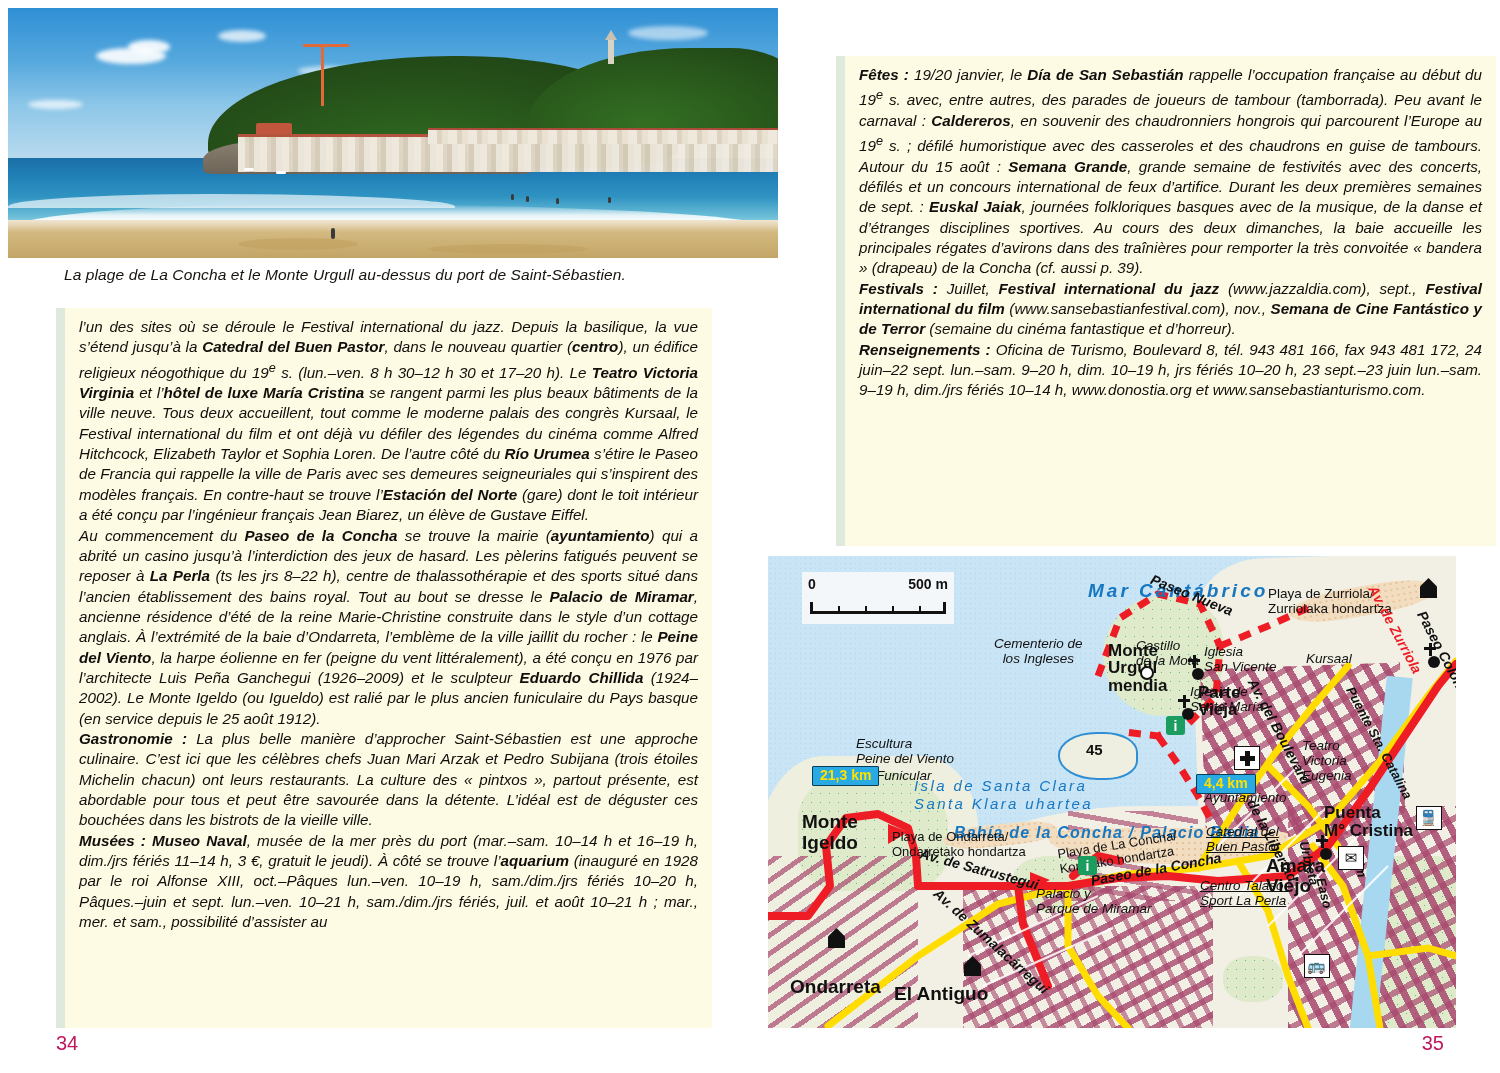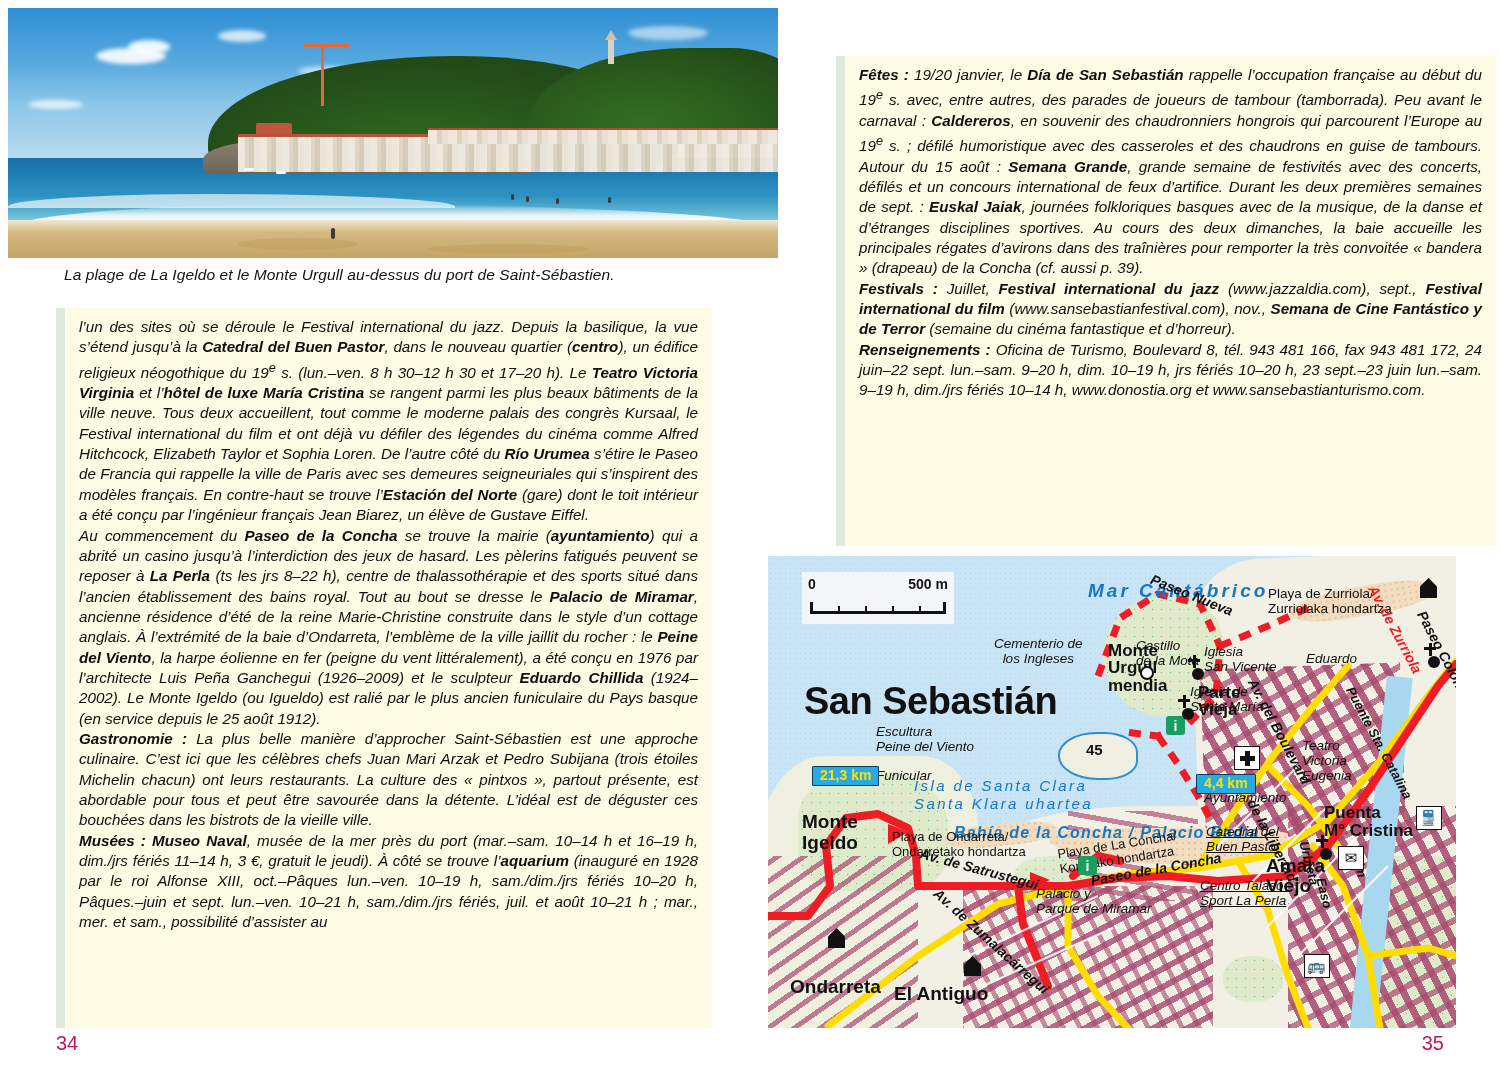--- a/index.html
+++ b/index.html
@@ -313,21 +313,21 @@
       <div class="sandpatch sp1"></div>
         <div class="sandpatch sp2"></div>
       <div class="person pp1"></div>
         <div class="person pp2"></div>
       <div class="person pp3"></div>
         <div class="person pp4"></div>
         <div class="person pp5"></div>
     </div>
   </div>
 
-  <div class="photo-caption">La plage de La Igeldo et le Monte Urgull au-dessus du port de Saint-Sébastien.</div>
+  <div class="photo-caption">La plage de La Concha et le Monte Urgull au-dessus du port de Saint-Sébastien.</div>
 
   <div class="textbox" id="left-col">
     <p>l’un des sites où se déroule le Festival international du jazz. Depuis la basilique, la vue s’étend jusqu’à la <b>Catedral del Buen Pastor</b>, dans le nouveau quartier (<b>centro</b>), un édifice religieux néogothique du 19<sup>e</sup> s. (lun.–ven. 8 h 30–12 h 30 et 17–20 h). Le <b>Teatro Victoria Virginia</b> et l’<b>hôtel de luxe María Cristina</b> se rangent parmi les plus beaux bâtiments de la ville neuve. Tous deux accueillent, tout comme le moderne palais des congrès Kursaal, le Festival international du film et ont déjà vu défiler des légendes du cinéma comme Alfred Hitchcock, Elizabeth Taylor et Sophia Loren. De l’autre côté du <b>Río Urumea</b> s’étire le Paseo de Francia qui rappelle la ville de Paris avec ses demeures seigneuriales qui s’inspirent des modèles français. En contre-haut se trouve l’<b>Estación del Norte</b> (gare) dont le toit intérieur a été conçu par l’ingénieur français Jean Biarez, un élève de Gustave Eiffel.</p>
     <p>Au commencement du <b>Paseo de la Concha</b> se trouve la mairie (<b>ayuntamiento</b>) qui a abrité un casino jusqu’à l’interdiction des jeux de hasard. Les pèlerins fatigués peuvent se reposer à <b>La Perla</b> (ts les jrs 8–22 h), centre de thalassothérapie et des sports situé dans l’ancien établissement des bains royal. Tout au bout se dresse le <b>Palacio de Miramar</b>, ancienne résidence d’été de la reine Marie-Christine construite dans le style d’un cottage anglais. À l’extrémité de la baie d’Ondarreta, l’emblème de la ville jaillit du rocher : le <b>Peine del Viento</b>, la harpe éolienne en fer (peigne du vent littéralement), a été conçu en 1976 par l’architecte Luis Peña Ganchegui (1926–2009) et le sculpteur <b>Eduardo Chillida</b> (1924–2002). Le Monte Igeldo (ou Igueldo) est ralié par le plus ancien funiculaire du Pays basque (en service depuis le 25 août 1912).</p>
     <p><b>Gastronomie :</b> La plus belle manière d’approcher Saint-Sébastien est une approche culinaire. C’est ici que les célèbres chefs Juan Mari Arzak et Pedro Subijana (trois étoiles Michelin chacun) ont leurs restaurants. La culture des « pintxos », partout présente, est abordable pour tous et peut être savourée dans la détente. L’idéal est de déguster ces bouchées dans les bistrots de la vieille ville.</p>
     <p><b>Musées : Museo Naval</b>, musée de la mer près du port (mar.–sam. 10–14 h et 16–19 h, dim./jrs fériés 11–14 h, 3 €, gratuit le jeudi). À côté se trouve l’<b>aquarium</b> (inauguré en 1928 par le roi Alfonse XIII, oct.–Pâques lun.–ven. 10–19 h, sam./dim./jrs fériés 10–20 h, Pâques.–juin et sept. lun.–ven. 10–21 h, sam./dim./jrs fériés, juil. et août 10–21 h ; mar., mer. et sam., possibilité d’assister au</p>
   </div>
 
   <div class="textbox" id="right-col">
     <p><b>Fêtes :</b> 19/20 janvier, le <b>Día de San Sebastián</b> rappelle l’occupation française au début du 19<sup>e</sup> s. avec, entre autres, des parades de joueurs de tambour (tamborrada). Peu avant le carnaval : <b>Caldereros</b>, en souvenir des chaudronniers hongrois qui parcourent l’Europe au 19<sup>e</sup> s. ; défilé humoristique avec des casseroles et des chaudrons en guise de tambours. Autour du 15 août : <b>Semana Grande</b>, grande semaine de festivités avec des concerts, défilés et un concours international de feux d’artifice. Durant les deux premières semaines de sept. : <b>Euskal Jaiak</b>, journées folkloriques basques avec de la musique, de la danse et d’étranges disciplines sportives. Au cours des deux dimanches, la baie accueille les principales régates d’avirons dans des traînières pour remporter la très convoitée « bandera » (drapeau) de la Concha (cf. aussi p. 39).</p>
@@ -408,43 +408,42 @@
         <span>500 m</span>
       </div>
       <div class="scale-bar">
         <i style="left:25px"></i>
           <i style="left:52px"></i>
           <i style="left:79px"></i>
           <i style="left:106px"></i>
       </div>
     </div>
 
-    <div class="mlabel big-title" style="left:36px; top:124px;">San Sebastián</div>
 
     <div class="mlabel sea-name" style="left:320px; top:24px;">Mar Cantábrico</div>
     <div class="mlabel bay-name" style="left:186px; top:268px;">Bahía de la Concha / Palacio Badia</div>
 
     <div class="mlabel isla-name" style="left:146px; top:222px;">Isla de Santa Clara</div>
     <div class="mlabel isla-name" style="left:146px; top:240px;">Santa Klara uhartea</div>
     <div class="mlabel" style="left:318px; top:186px; font-weight:700; font-size:15px; color:#111;">45</div>
 
     <div class="mlabel place-bold" style="left:34px; top:255px;">Monte<br>Igeldo</div>
     <div class="mlabel place-bold" style="left:22px; top:388px;margin-top:32px;">Ondarreta</div>
     <div class="mlabel place-bold" style="left:126px; top:427px;">El Antiguo</div>
     <div class="mlabel place-bold2" style="left:340px; top:86px; line-height:1.02;">Monte<br>Urgull<br>mendia</div>
     <div class="mlabel place-bold2" style="left:430px; top:128px; line-height:1.02;">Parte<br>Vieja</div>
     <div class="mlabel place-bold" style="left:498px; top:300px; line-height:1.04;">Amara<br>Viejo</div>
 
     <div class="mlabel poi" style="left:226px; top:80px; text-align:center;">Cementerio de<br>los Ingleses</div>
-    <div class="mlabel poi" style="left:88px; top:168px;margin-left:20px;">Escultura<br>Peine del Viento</div>
+    <div class="mlabel poi" style="left:88px; top:180px;">Escultura<br>Peine del Viento</div>
     <div class="mlabel poi" style="left:108px; top:212px;">Funicular</div>
     <div class="mlabel poi" style="left:368px; top:82px;">Castillo<br>de la Mota</div>
     <div class="mlabel poi" style="left:436px; top:88px;">Iglesia<br>San Vicente</div>
     <div class="mlabel poi" style="left:422px; top:128px;">Iglesia de<br>Santa María</div>
-    <div class="mlabel poi" style="left:538px; top:95px;">Eduardo</div>
+    <div class="mlabel poi" style="left:538px; top:95px;">Kursaal</div>
     <div class="mlabel poi" style="left:436px; top:234px;">Ayuntamiento</div>
     <div class="mlabel poi" style="left:534px; top:182px;">Teatro<br>Victoria<br>Eugenia</div>
     <div class="mlabel poi-u" style="left:438px; top:268px;">Catedral del<br>Buen Pastor</div>
     <div class="mlabel poi-u" style="left:432px; top:322px;">Centro Talaso-<br>Sport La Perla</div>
     <div class="mlabel poi" style="left:268px; top:330px;">Palacio y<br>Parque de Miramar</div>
     <div class="mlabel place-bold2" style="left:556px; top:248px; line-height:1.04;">Puenta<br>M° Cristina</div>
 
     <div class="mlabel beachlbl" style="left:500px; top:30px;">Playa de Zurriola/<br>Zurriolaka hondartza</div>
     <div class="mlabel beachlbl" style="left:124px; top:238px; font-size:13px;margin-top:36px;">Playa de Ondarreta/<br>Ondarretako hondartza</div>
     <div class="mlabel beachlbl" style="left:290px; top:282px; font-size:13px; transform:rotate(-9deg);">Playa de La Concha/<br>Kontxako hondartza</div>

